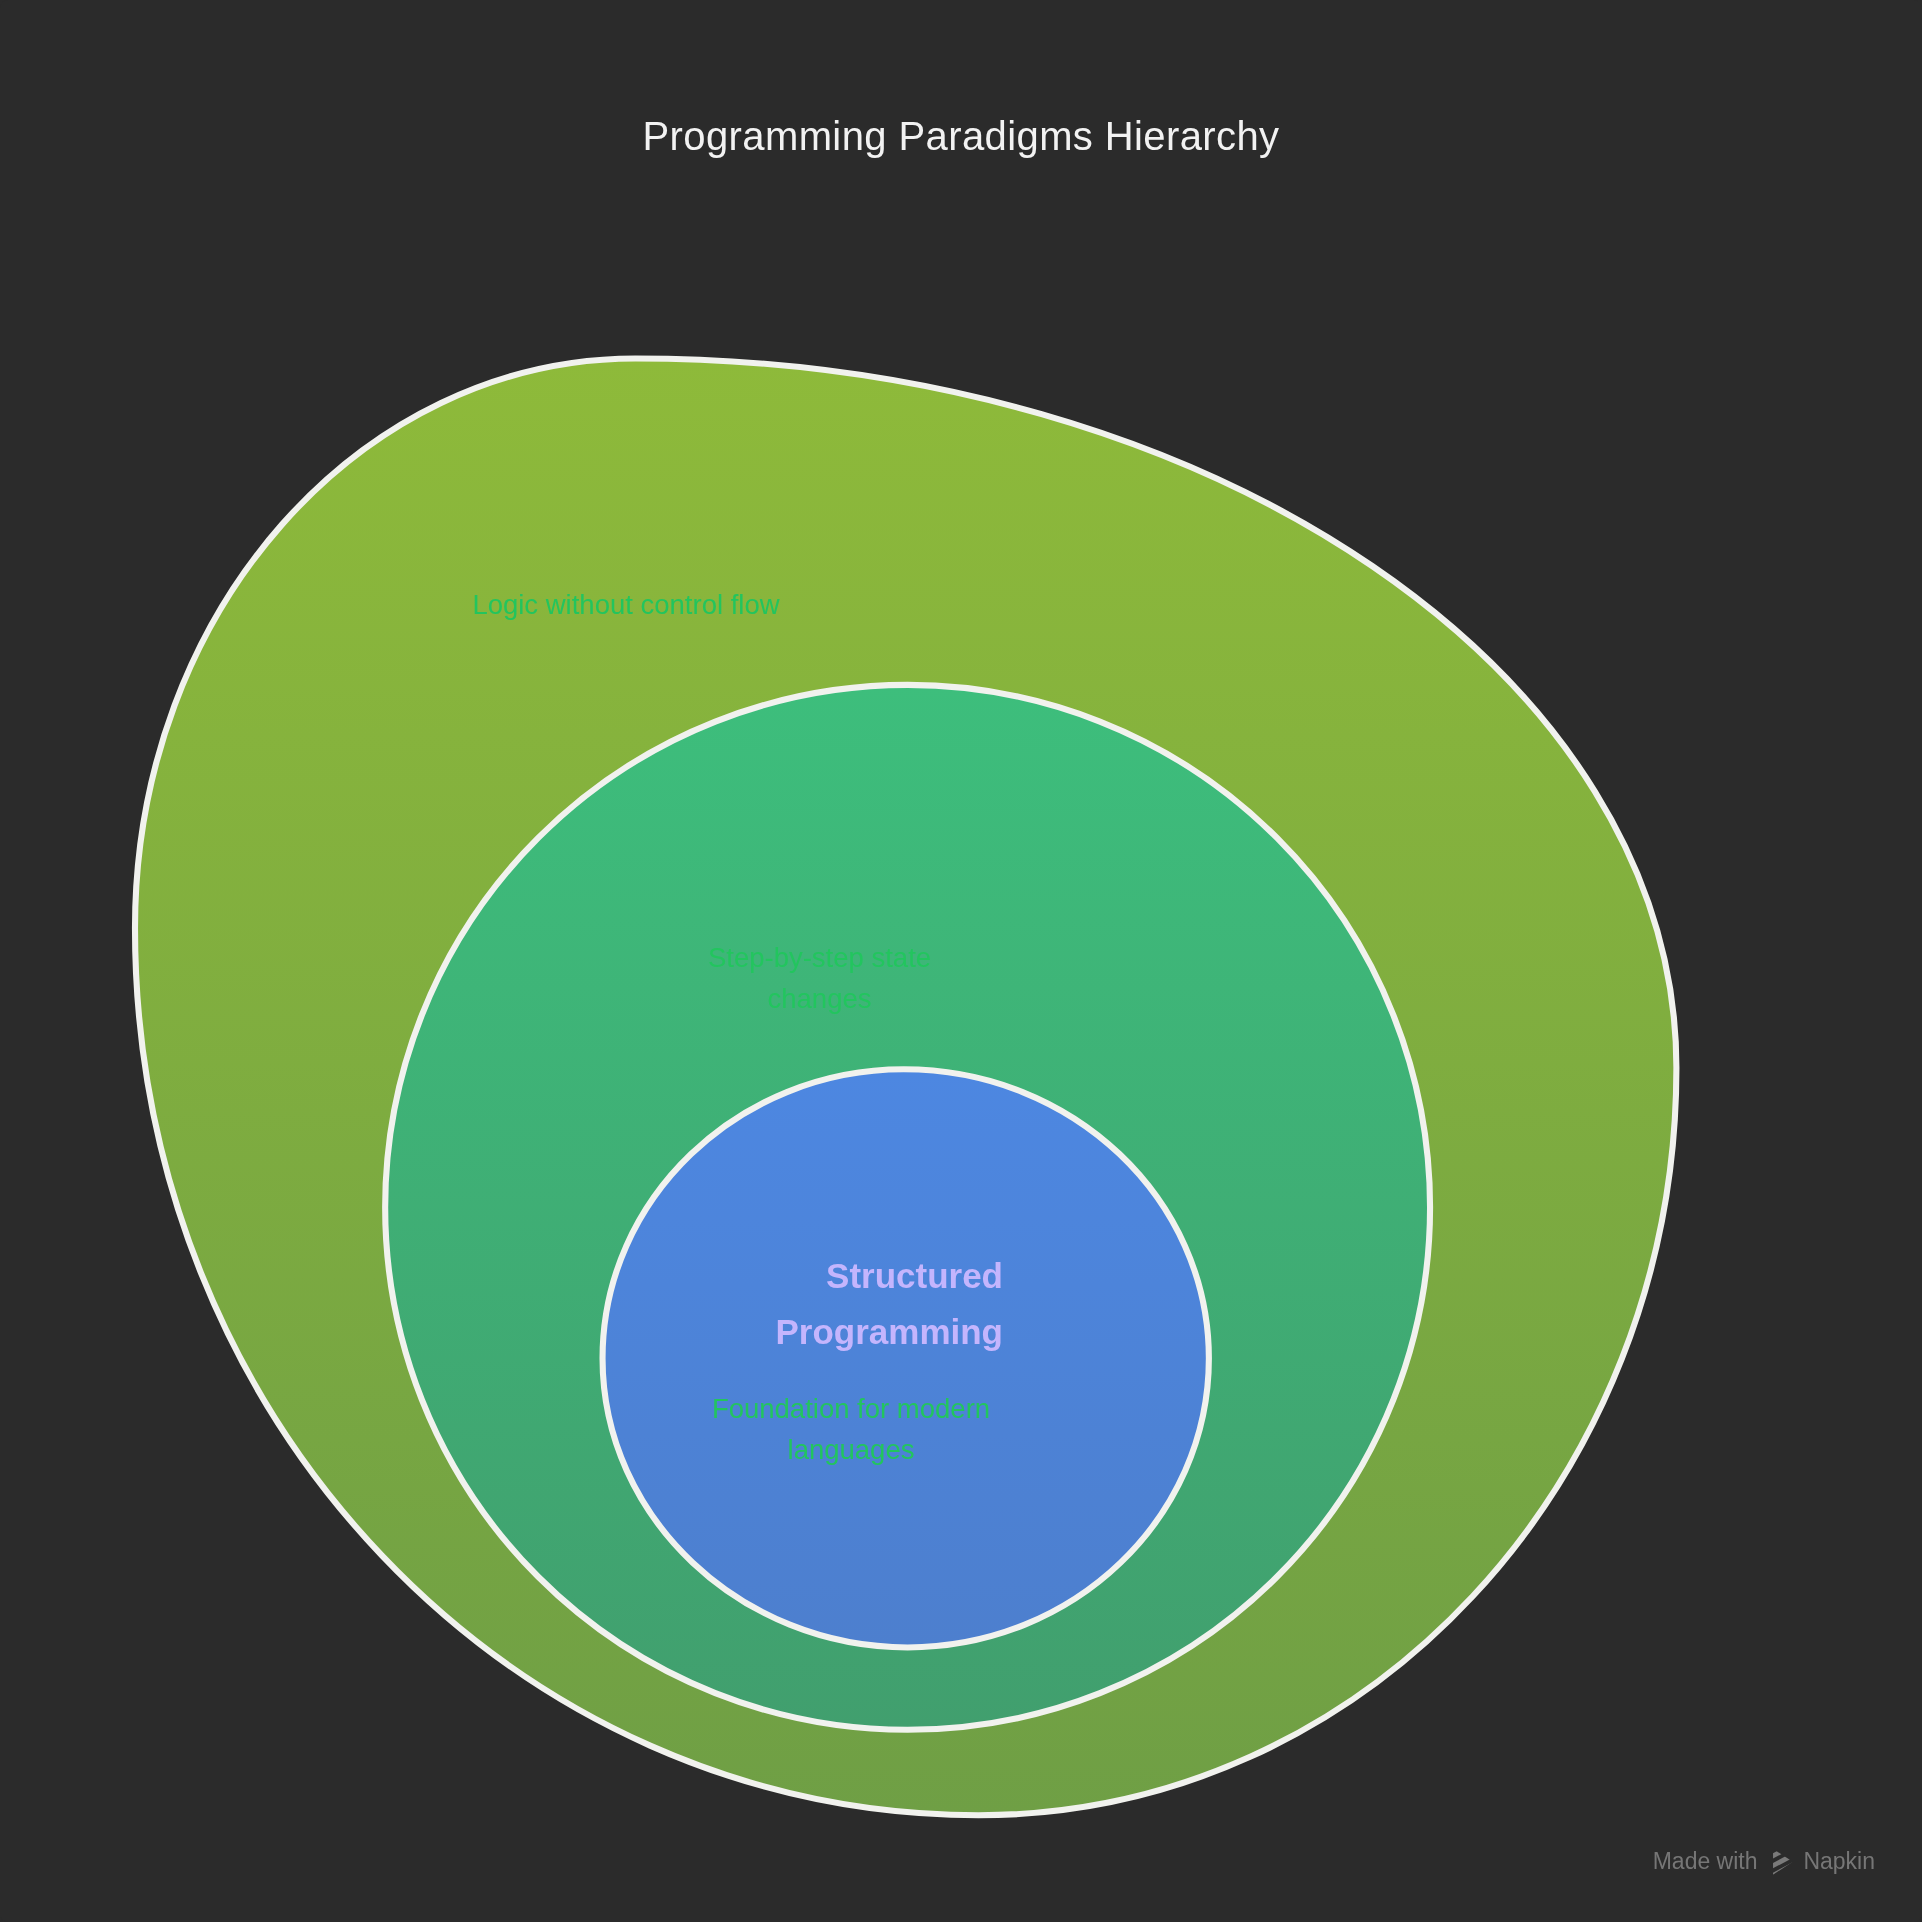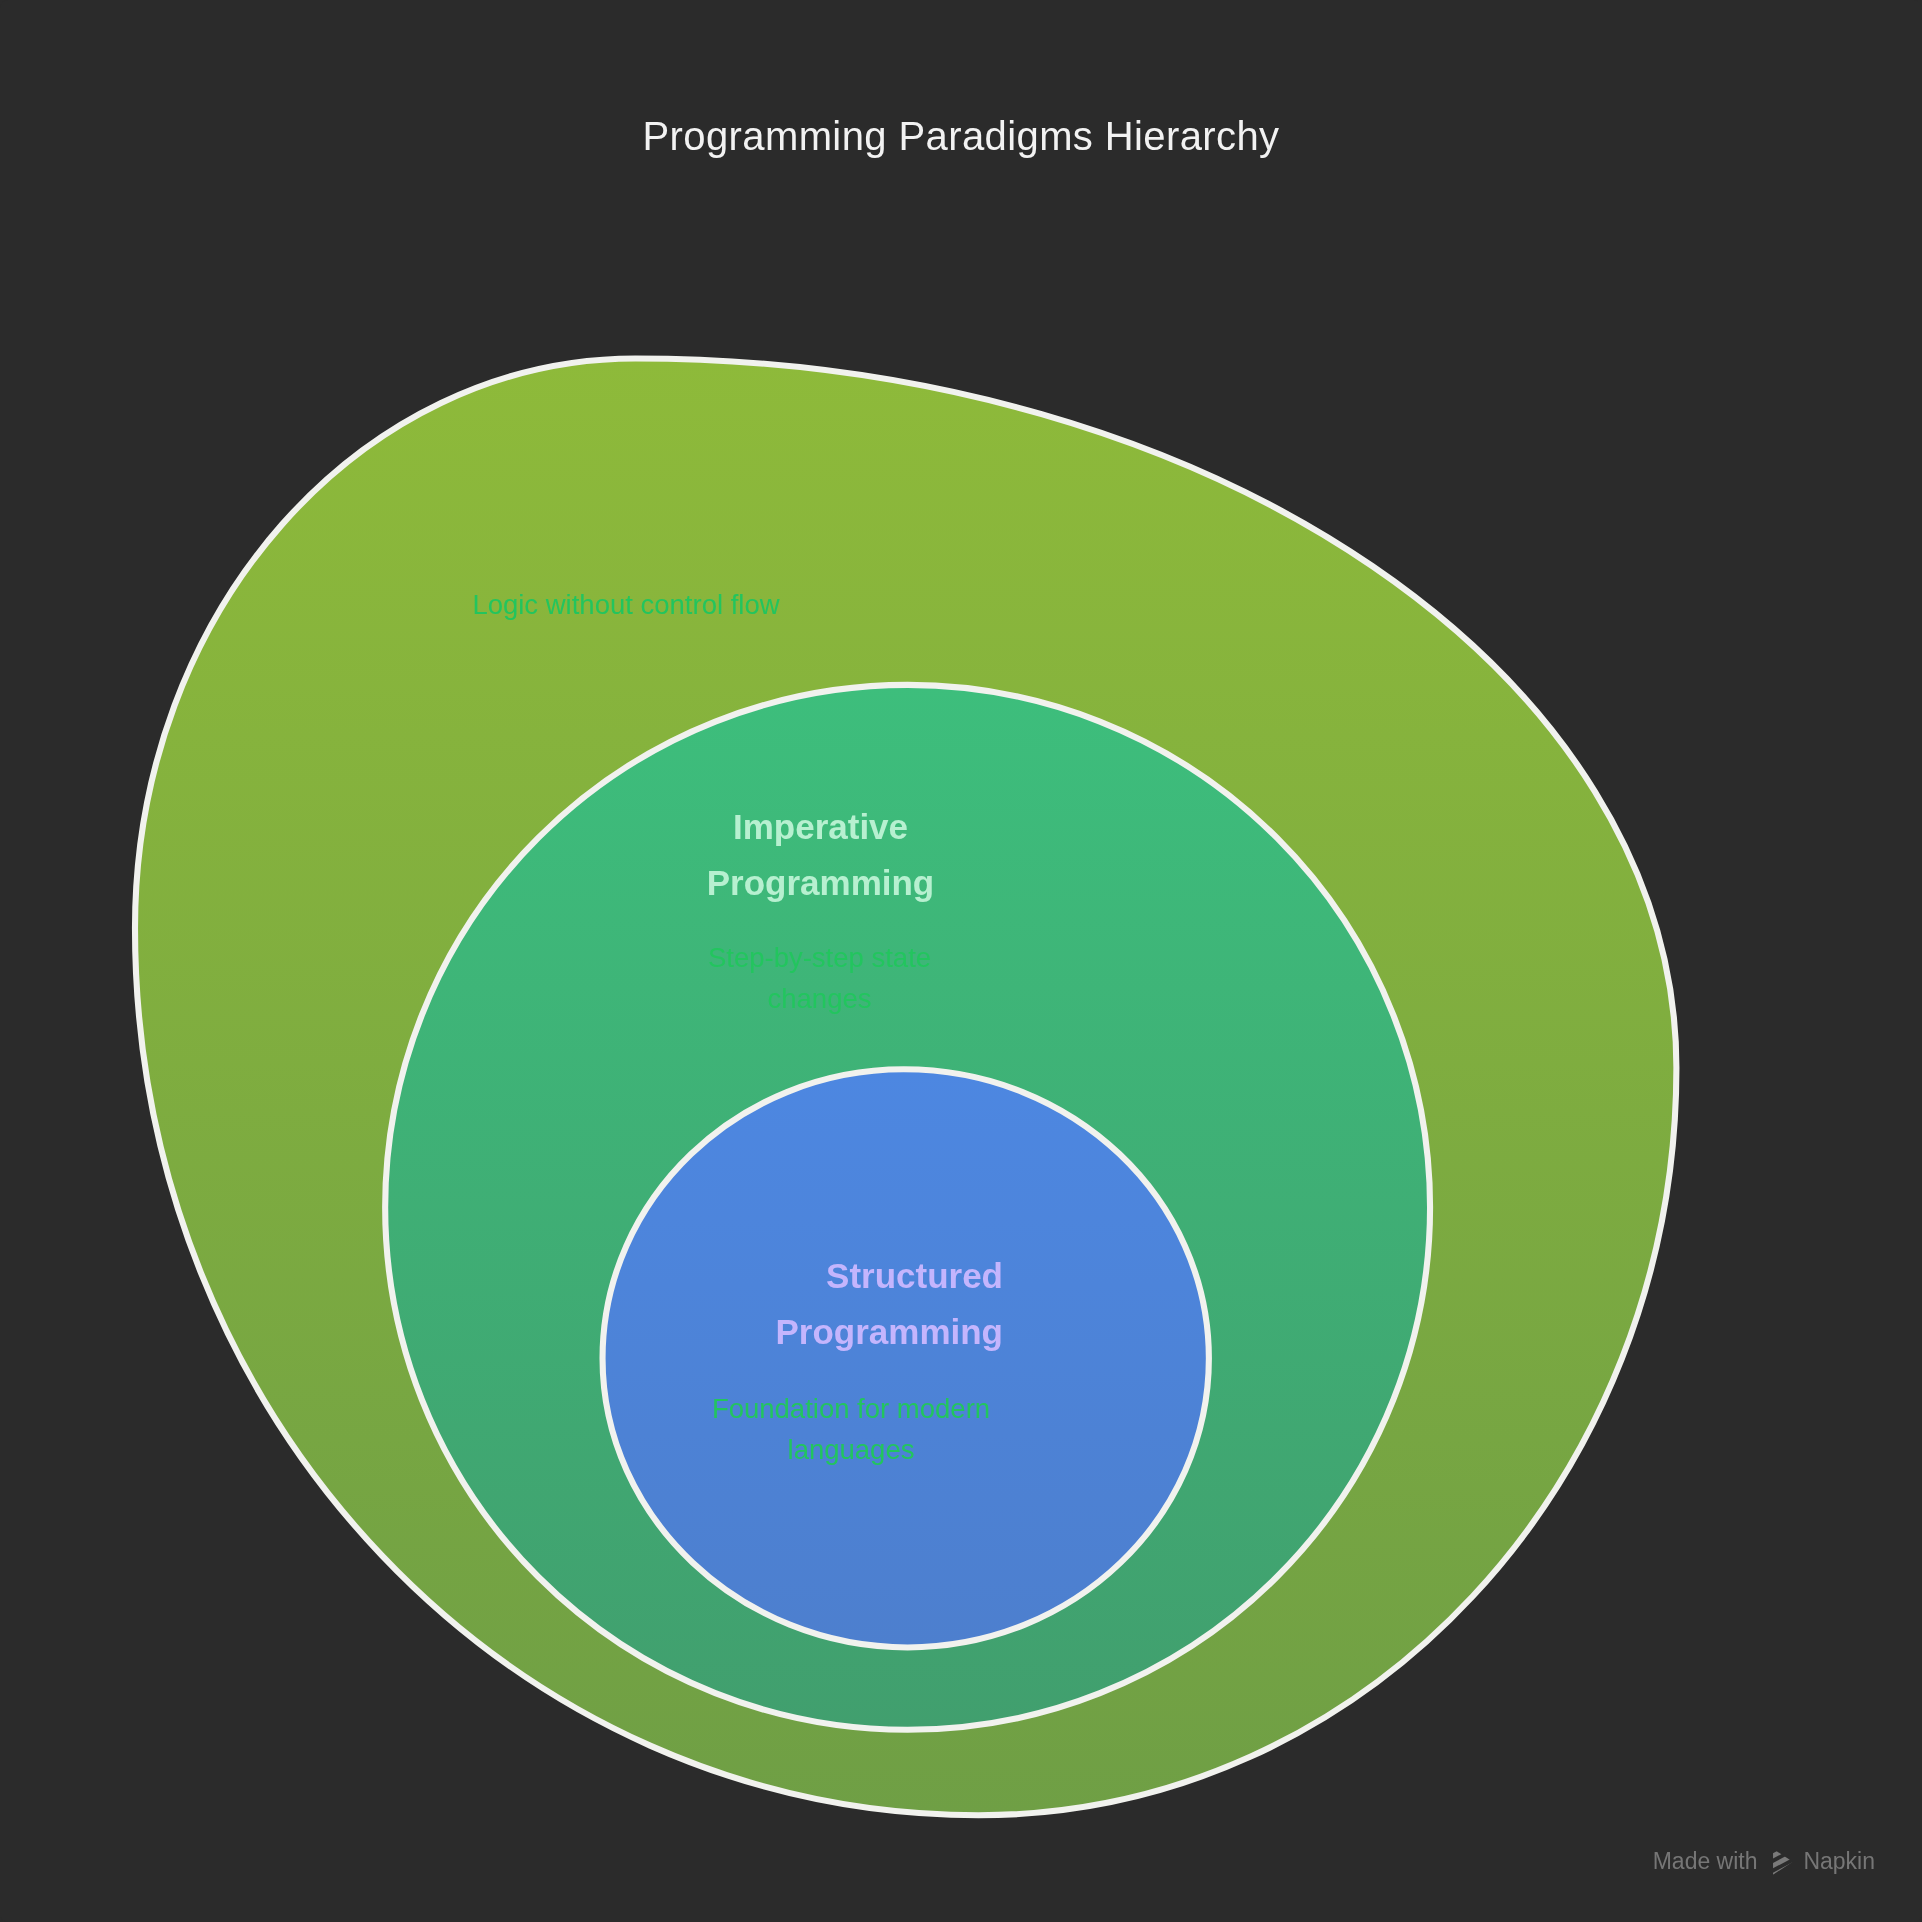--- a/index.html
+++ b/index.html
@@ -105,21 +105,20 @@
 
     <path fill="url(#gradStructured)" stroke-width="8" d="M 1185 1402
              C 1406 1402 1585 1572 1585 1781
              C 1585 1990 1408 2160 1190 2160
              C 972 2160 790 1990 790 1781
              C 790 1572 968 1402 1185 1402 Z" stroke="#f1f2ee"></path>
   </svg>
 
   <div class="label ring-desc label-declarative-desc">Logic without control flow</div>
 
-  <div class="label ring-heading label-imperative-heading">Imperative Programming</div>
   <div class="label ring-desc label-imperative-desc">Step-by-step state changes</div>
 
   <div class="label ring-heading label-structured-heading">Structured Programming</div>
   <div class="label ring-desc label-structured-desc">Foundation for modern languages</div>
 
   <div class="watermark">
     <span>Made with</span>
     <svg class="napkin-icon" viewBox="0 0 32 32" aria-hidden="true">
       <defs>
         <clipPath id="napkinTri">

